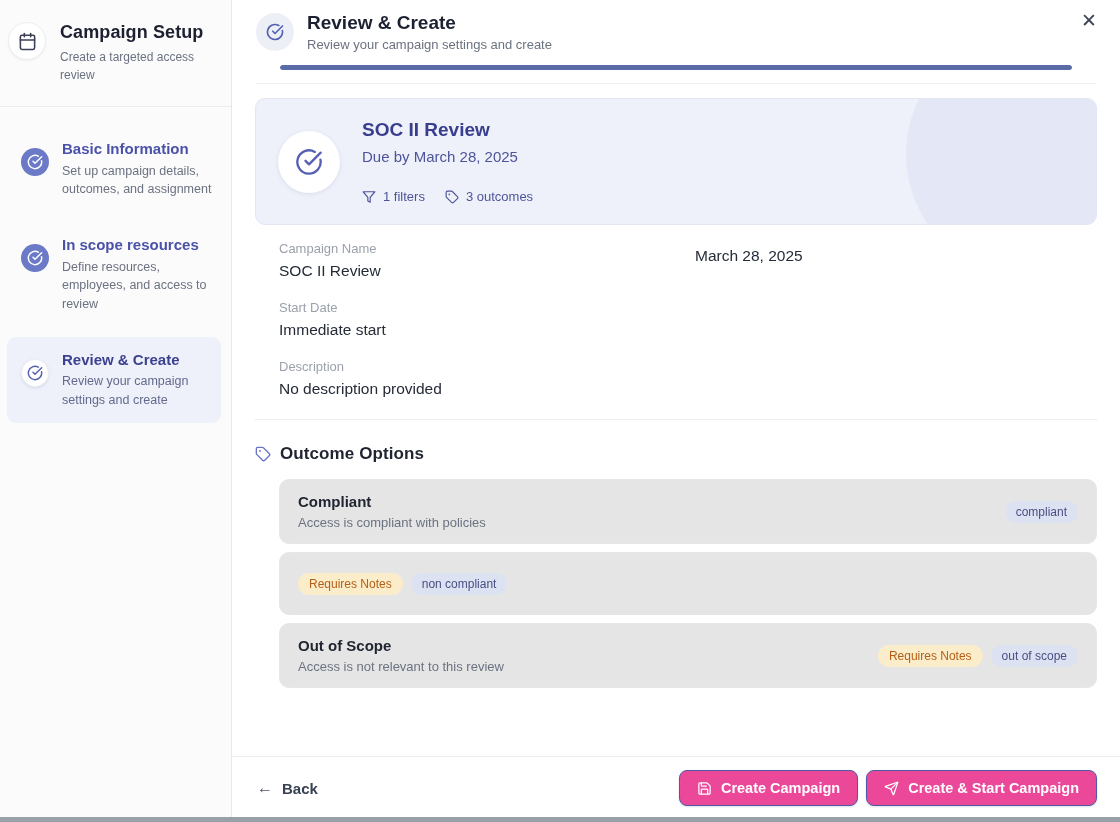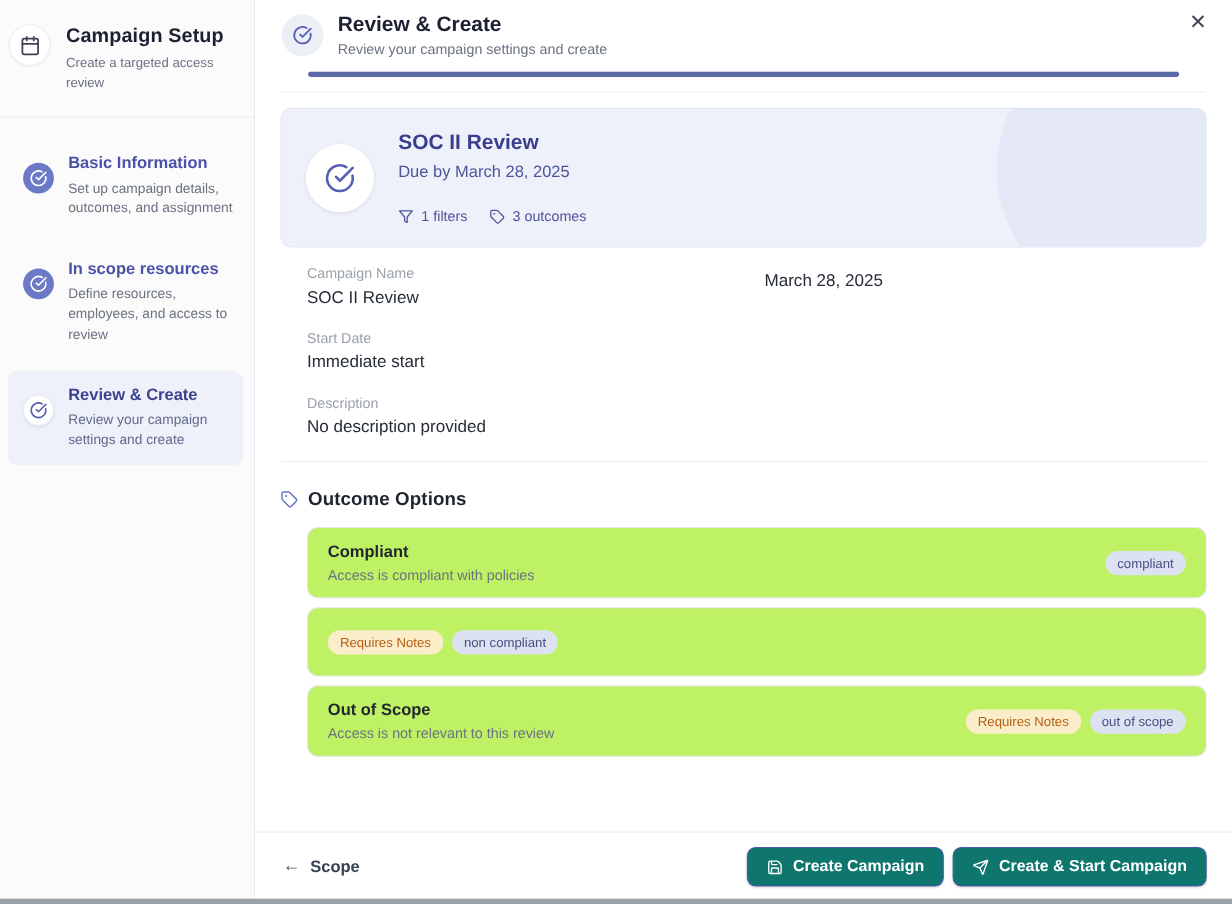--- a/index.html
+++ b/index.html
@@ -112,21 +112,21 @@
   .field-label { font-size: 13px; color: #9ba1ab; }
   .field-value { font-size: 15.5px; color: #252b37; margin-top: 6px; }
   .notifications-row { display: flex; align-items: center; gap: 9px; margin: 20px 0 0 24px; }
   .notifications-label { font-size: 13px; color: #6b7280; }
   .notifications-value { font-size: 15px; color: #252b37; }
   .green { color: #21a06b; display: flex; }
   .section-divider { border-bottom: 1px solid #ededf0; margin-top: 21px; }
 
   .outcome-list { margin: 15px 0 0 24px; display: flex; flex-direction: column; gap: 8px; }
   .outcome-card {
-    background: #bef264; border: 1px solid #e5e7eb; border-radius: 10px;
+    background: #e5e5e5; border: 1px solid #e5e7eb; border-radius: 10px;
     padding: 13px 18px; min-height: 63px;
     display: flex; align-items: center; justify-content: space-between;
   }
   .outcome-title { font-size: 15px; font-weight: bold; color: #1f2430; }
   .outcome-desc { font-size: 13px; color: #6b7280; margin-top: 5px; }
   .badges { display: flex; gap: 8px; align-items: center; }
   .badge {
     font-size: 12px; padding: 4px 11px; border-radius: 999px; white-space: nowrap;
   }
   .badge-lavender { background: #dde2f3; color: #494f82; }
@@ -140,21 +140,21 @@
   }
   .back-btn {
     display: flex; align-items: center; gap: 9px;
     background: transparent; border: none; cursor: pointer;
     font-family: inherit; font-size: 15px; font-weight: bold; color: #374151; padding: 6px 2px;
   }
   .back-arrow { font-size: 16px; color: #4b5563; }
   .footer-actions { display: flex; gap: 8px; }
   .primary-btn {
     display: flex; align-items: center; gap: 9px;
-    background: #0f766e; color: #ffffff;
+    background: #ec4899; color: #ffffff;
     border: 1px solid #4d58a6; border-radius: 8px;
     padding: 9px 17px; cursor: pointer;
     font-family: inherit; font-size: 14.5px; font-weight: bold;
     box-shadow: 0 1px 2px rgba(40,45,90,.15);
   }
   .primary-btn .btn-icon { display: flex; }
 
   .bottom-bar {
     position: absolute; left: 0; bottom: 0; width: 1120px; height: 5px;
     background: #9aa0a7; z-index: 5;
@@ -341,21 +341,21 @@
             <span class="badge badge-amber">Requires Notes</span>
             <span class="badge badge-lavender">out of scope</span>
           </div>
         </div>
       </div>
     </div>
 
     <div class="footer">
       <button class="back-btn">
         <span class="back-arrow">←</span>
-        <span>Scope</span>
+        <span>Back</span>
       </button>
       <div class="footer-actions">
         <button class="primary-btn">
           <span class="btn-icon">
             <svg width="15" height="15" viewBox="0 0 24 24" fill="none" stroke="currentColor" stroke-width="2" stroke-linecap="round" stroke-linejoin="round">
                 <path d="M15.2 3a2 2 0 0 1 1.4.6l3.8 3.8a2 2 0 0 1 .6 1.4V19a2 2 0 0 1-2 2H5a2 2 0 0 1-2-2V5a2 2 0 0 1 2-2z"></path>
                 <path d="M17 21v-7a1 1 0 0 0-1-1H8a1 1 0 0 0-1 1v7"></path>
                 <path d="M7 3v4a1 1 0 0 0 1 1h7"></path>
               </svg>
           </span>

